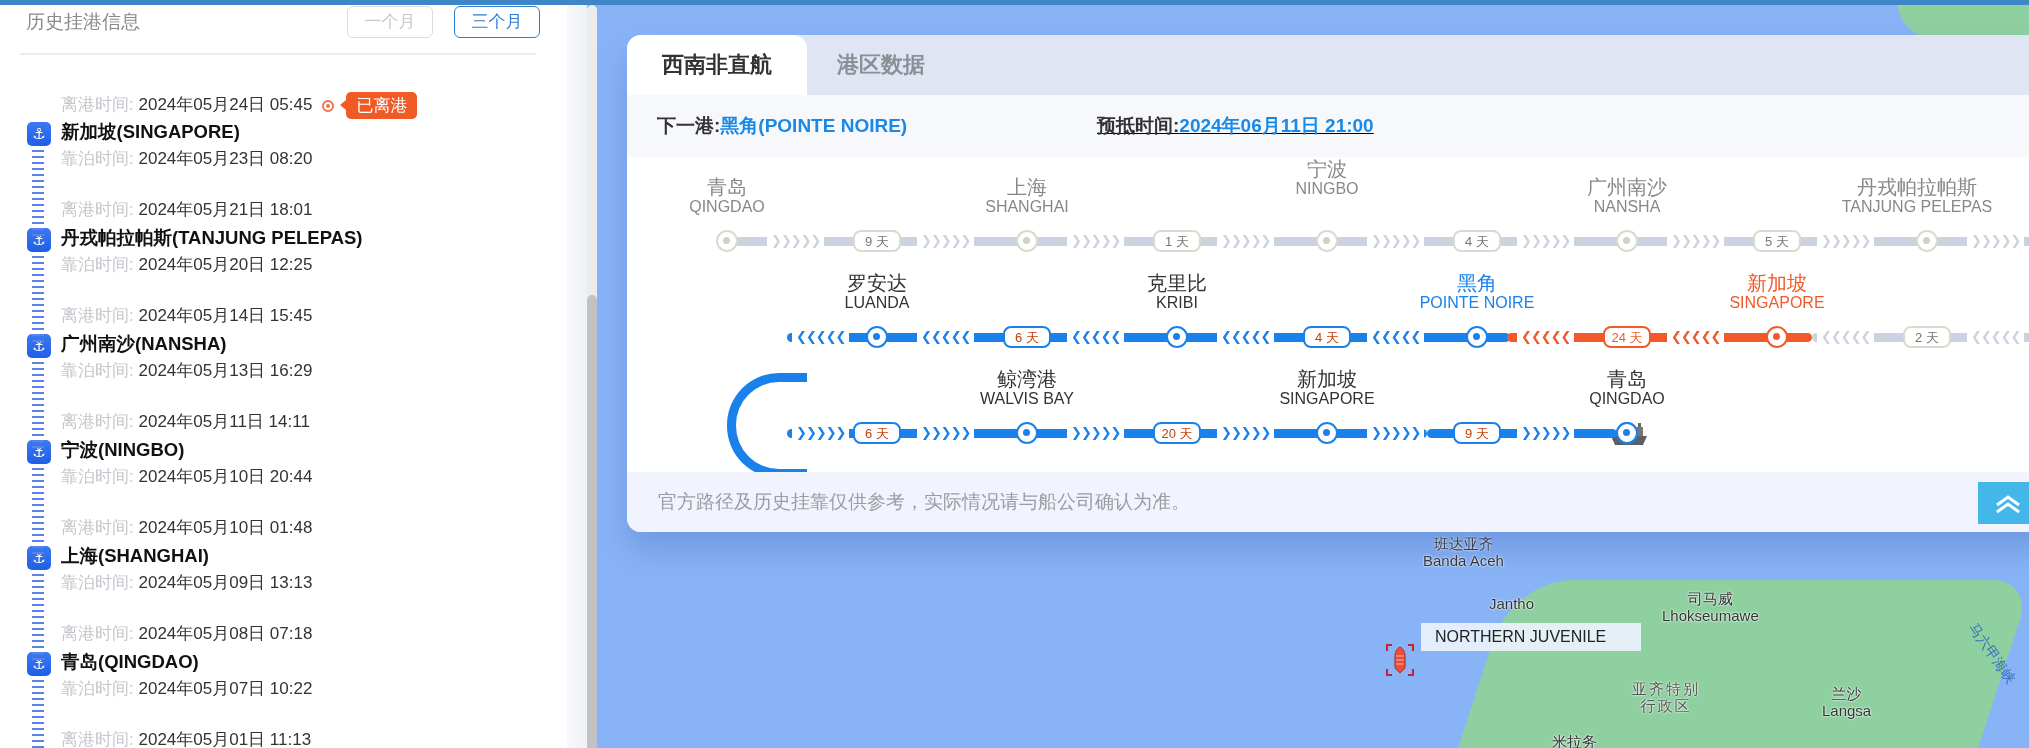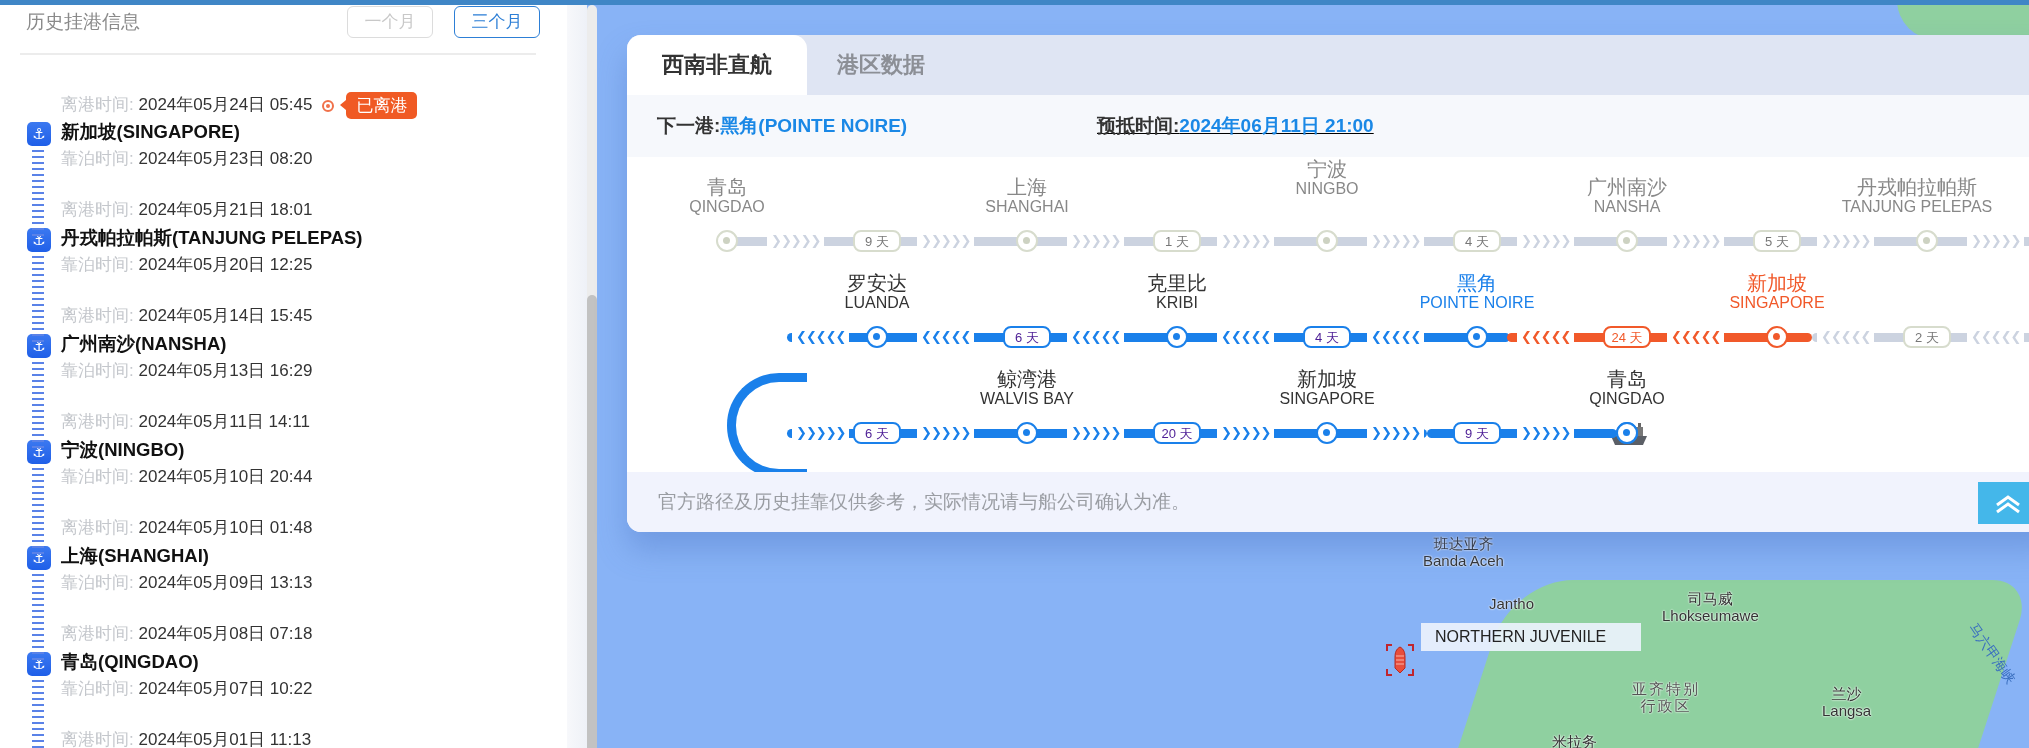--- a/index.html
+++ b/index.html
@@ -64,21 +64,21 @@
   .arrows.orange { color: #f1592a; }
   .node { position: absolute; width: 22px; height: 22px; border-radius: 50%; background: #fff; }
   .node.gray { border: 2.5px solid #d7dccd; }
   .node.gray::after { content: ""; position: absolute; left: 5px; top: 5px; width: 7px; height: 7px; border-radius: 50%; background: #cdd2c2; }
   .node.blue { border: 2.5px solid #1a80ea; }
   .node.blue::after { content: ""; position: absolute; left: 5px; top: 5px; width: 7px; height: 7px; border-radius: 50%; background: #1a80ea; }
   .node.orange { border: 2.5px solid #f1592a; }
   .node.orange::after { content: ""; position: absolute; left: 5px; top: 5px; width: 7px; height: 7px; border-radius: 50%; background: #f1592a; }
   .days { position: absolute; width: 48px; height: 22px; border-radius: 8px; background: #fff; font-size: 13px; text-align: center; line-height: 19px; }
   .days.gray { border: 2px solid #d7dccd; color: #777; }
-  .days.blue { border: 2px solid #1a80ea; color: #4c1d95; }
+  .days.blue { border: 2px solid #1a80ea; color: #c2410c; }
   .days.orange { border: 2px solid #f1592a; color: #f1592a; }
   .plabel { position: absolute; width: 220px; text-align: center; line-height: 20px; }
   .plabel .cn { font-size: 20px; display: block; }
   .plabel .en { font-size: 16px; display: block; }
   .plabel.gray { color: #888; }
   .plabel.dark { color: #333; }
   .plabel.blue { color: #1a80ea; }
   .plabel.orange { color: #f1592a; }
   .u-turn { position: absolute; left: 100px; top: 216px; width: 80px; height: 105px; border: 9px solid #1a80ea; border-right: none; border-radius: 52px 0 0 52px; }
   .ship-icon { position: absolute; left: 982px; top: 262px; width: 40px; height: 30px; }

